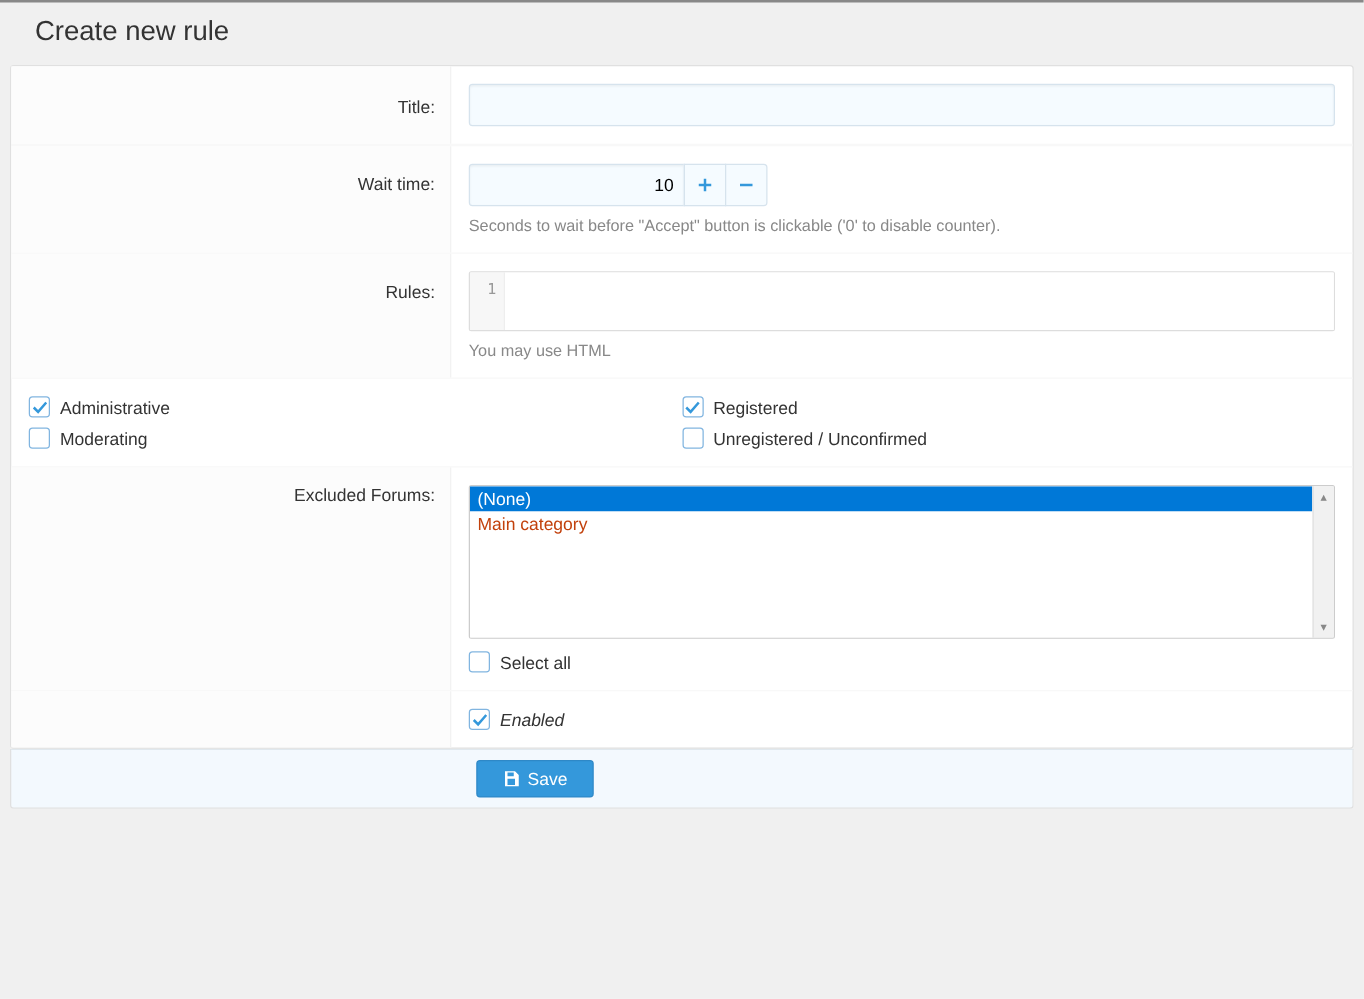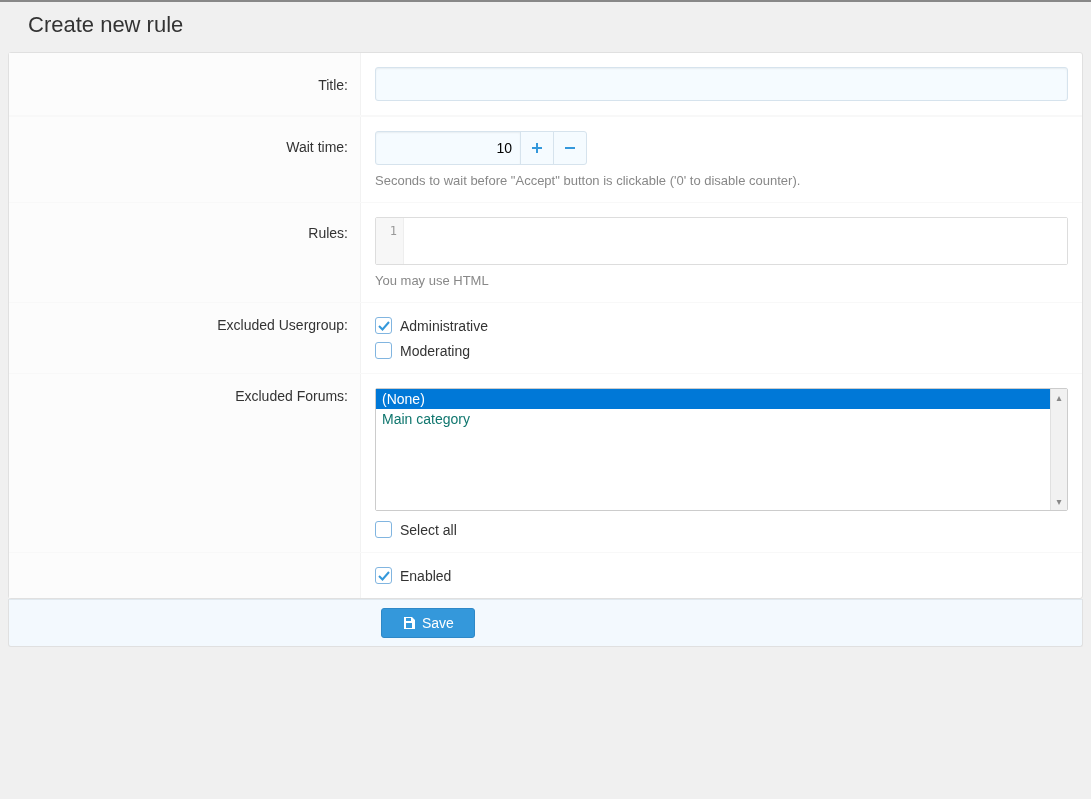--- a/index.html
+++ b/index.html
@@ -26,21 +26,21 @@
     background: #fff;
     border: 1px solid #e0e0e0;
     border-radius: 3px;
     margin: 0 8px;
   }
   .form-row {
     display: flex;
     border-bottom: 1px solid #f8f8f8;
     justify-content: space-between;
   }
-  .form-row.no-border { border-bottom: none; }
+  .form-row.no-border { border-bottom: none; font-style: italic; }
   .label-col {
     width: 352px;
     min-width: 352px;
     background: #fcfcfc;
     padding: 14px 12px 14px 12px;
     text-align: right;
     color: #333;
     font-size: 14px;
     border-right: 1px solid #f2f2f2;
   }
@@ -75,21 +75,21 @@
     align-items: center;
     justify-content: center;
     cursor: pointer;
     flex-shrink: 0;
   }
   .chk svg { display: none; }
   .chk.checked svg { display: block; }
   .chk-label { color: #333; cursor: pointer; }
   .spinner-wrap { display: flex; }
   .num-input {
-    width: 146px;
+    width: 173px;
     height: 34px;
     border: 1px solid #d6e3ed;
     background: #f5fbff;
     border-radius: 3px 0 0 3px;
     text-align: right;
     padding: 4px 8px;
     font-size: 14px;
     box-shadow: inset 0 1px 2px rgba(0,0,0,0.06);
   }
   .spin-btn {
@@ -155,21 +155,21 @@
   .listbox .opt {
     padding: 2px 6px;
     cursor: pointer;
     font-size: 14px;
   }
   .listbox .opt.selected {
     background: #0078d7;
     color: #fff;
   }
   .listbox .opt.group {
-    color: #0f766e;
+    color: #c2410c;
     cursor: default;
   }
   .listbox .opt.child {
     padding-left: 22px;
   }
   .list-scroll {
     width: 17px;
     background: #f1f1f1;
     border-left: 1px solid #e0e0e0;
     position: relative;
@@ -251,37 +251,50 @@
       <div class="field-col">
         <div class="code-editor">
           <div class="gutter">1</div>
           <textarea class="code-area" style=""></textarea>
         </div>
         <div class="help-text">You may use HTML</div>
       </div>
     </div>
 
     <div class="form-row">
-      <div class="label-col">Excluded Usergroup:</div>
       <div class="field-col">
         <div class="two-col-checks">
           <div class="col">
             <div class="check-line">
               <span class="chk checked">
                   <svg width="12" height="12" viewBox="0 0 12 12">
                     <path d="M1 6 L4.5 9.5 L11 2" stroke="#3498db" stroke-width="2" fill="none"></path>
                   </svg>
                 </span>
               <span class="chk-label">Administrative</span>
             </div>
             <div class="check-line">
               <span class="chk"></span>
               <span class="chk-label">Moderating</span>
             </div>
           </div>
+          <div class="col">
+            <div class="check-line">
+              <span class="chk checked">
+                  <svg width="12" height="12" viewBox="0 0 12 12">
+                    <path d="M1 6 L4.5 9.5 L11 2" stroke="#3498db" stroke-width="2" fill="none"></path>
+                  </svg>
+                </span>
+              <span class="chk-label">Registered</span>
+            </div>
+            <div class="check-line">
+              <span class="chk"></span>
+              <span class="chk-label">Unregistered / Unconfirmed</span>
+            </div>
+          </div>
         </div>
       </div>
     </div>
 
     <div class="form-row">
       <div class="label-col">Excluded Forums:</div>
       <div class="field-col">
         <div class="listbox-wrap">
           <div class="listbox">
             <div class="opt selected">(None)</div>

